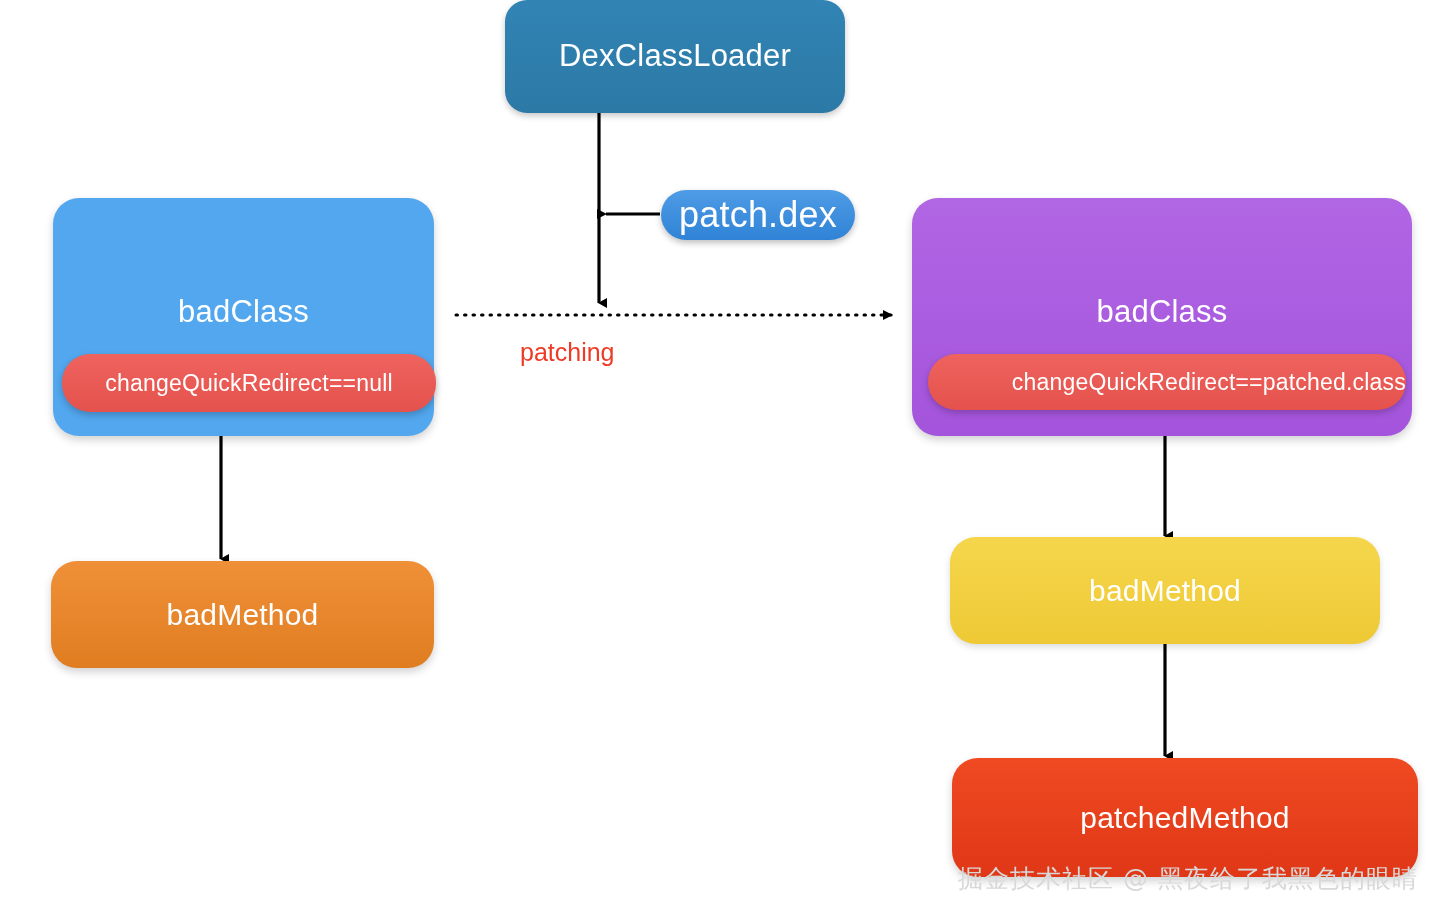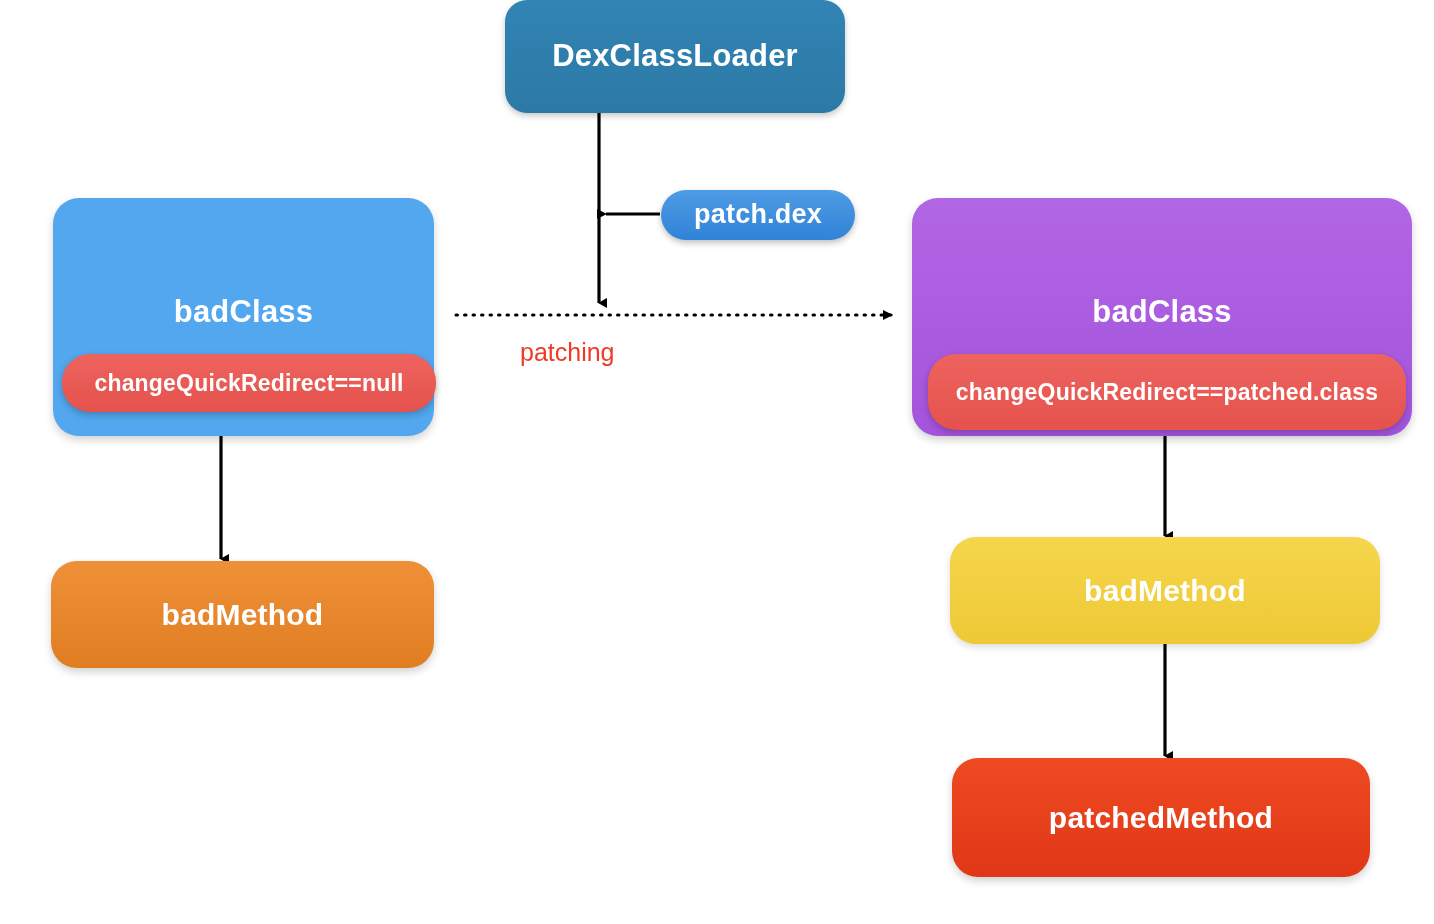--- a/index.html
+++ b/index.html
@@ -20,21 +20,20 @@
   }
   .node {
     position: absolute;
     box-sizing: border-box;
     display: flex;
     align-items: center;
     justify-content: center;
     color: #ffffff;
     text-align: center;
     letter-spacing: 0.2px;
-    font-weight: bold;
   }
   .node-label {
     display: block;
     width: 100%;
     line-height: 1.1;
   }
 
   
   #dex-class-loader {
     left: 505px;
@@ -50,21 +49,21 @@
 
   
   #patch-dex {
     left: 661px;
     top: 190px;
     width: 194px;
     height: 50px;
     background: #3d8fdd;
     background-image: linear-gradient(180deg, #4f9ce6 0%, #2f83d6 100%);
     border-radius: 25px;
-    font-size: 27px;
+    font-size: 36px;
     box-shadow: 0 3px 6px rgba(0,0,0,0.25);
   }
 
   
   #badclass-left {
     left: 53px;
     top: 198px;
     width: 381px;
     height: 238px;
     background: #52a7ee;
@@ -120,22 +119,23 @@
     top: 156px;
     width: 374px;
     height: 58px;
     font-size: 23px;
     text-align: right;
   }
   #redirect-patched {
     left: 16px;
     top: 156px;
     width: 478px;
-    height: 76px;
+    height: 56px;
     font-size: 23px;
+    justify-content: flex-end;
   }
 
   
   #badmethod-left {
     left: 51px;
     top: 561px;
     width: 383px;
     height: 107px;
     background: #e8862c;
     background-image: linear-gradient(180deg, #ef9038 0%, #e07d21 100%);
@@ -154,21 +154,21 @@
     background-image: linear-gradient(180deg, #f5d64c 0%, #eec935 100%);
     border-radius: 26px;
     font-size: 30px;
     box-shadow: 0 3px 7px rgba(0,0,0,0.14);
   }
 
   
   #patched-method {
     left: 952px;
     top: 758px;
-    width: 418px;
+    width: 466px;
     height: 119px;
     background: #e8401d;
     background-image: linear-gradient(180deg, #ef4a22 0%, #e03717 100%);
     border-radius: 26px;
     font-size: 30px;
     box-shadow: 0 4px 8px rgba(0,0,0,0.18);
   }
 
   
   #connectors {
@@ -263,14 +263,15 @@
   <div class="node" id="badmethod-right">
     <span class="node-label">badMethod</span>
   </div>
 
   <div class="node" id="patched-method">
     <span class="node-label">patchedMethod</span>
   </div>
 
   <div id="patching-label">patching</div>
 
+  <div id="watermark">掘金技术社区 @ 黑夜给了我黑色的眼睛</div>
 
 </div>
 
 </body></html>

